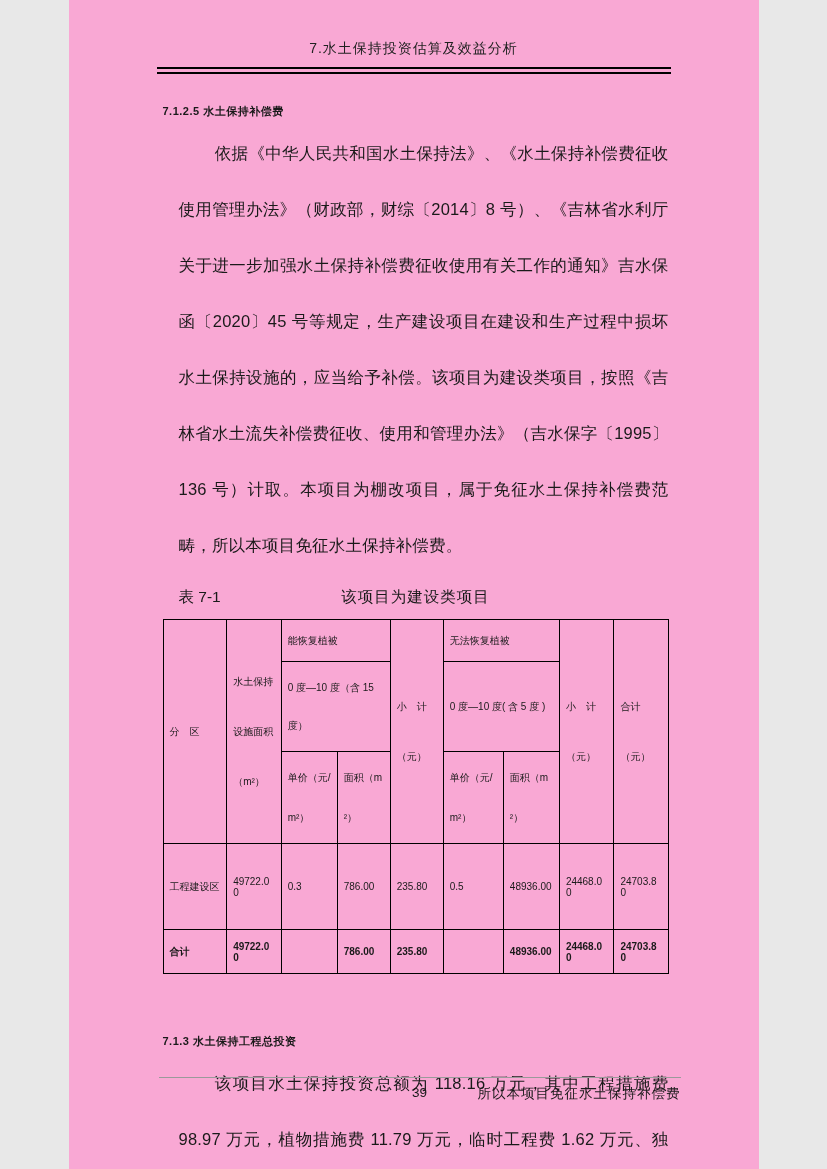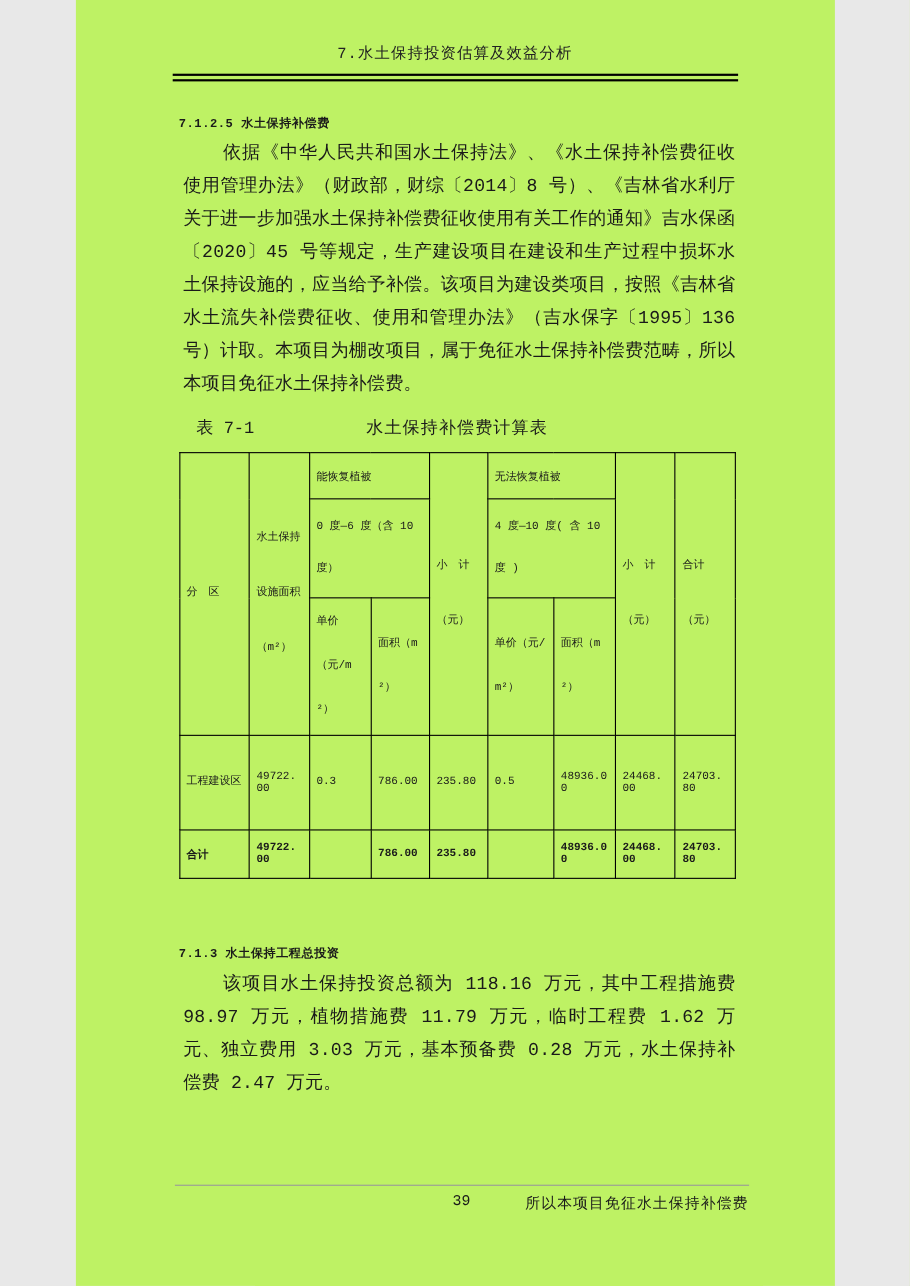--- a/index.html
+++ b/index.html
@@ -1,21 +1,21 @@
 <!DOCTYPE html>
 <html><head>
 <meta charset="utf-8">
 <style>
   html, body { margin: 0; padding: 0; background: #e8e8e8; }
   .page {
     position: relative;
     width: 690px;
     height: 1169px;
-    background: #bef264;
-    font-family: Liberation Mono, monospace;
+    background: #f9a8d4;
+    font-family: Liberation Sans, sans-serif;
     color: #1a1a1a;
     overflow: hidden;
     margin: 0 auto;
   }
   .running-head {
     padding-top: 40px;
     text-align: center;
     font-size: 14px;
     letter-spacing: 1px;
     color: #222;
@@ -27,23 +27,23 @@
     border-bottom: 2.5px solid #000;
   }
   .content { margin: 0 90px 0 94px; }
   .h-l3 {
     margin: 30px 0 0 0;
     font-size: 11px;
     font-weight: bold;
     letter-spacing: 0.5px;
   }
   .para {
-    margin: 6px 0 0 4px;
+    margin: 6px 0 0 16px;
     font-size: 16.5px;
-    line-height: 30px;
+    line-height: 56px;
     text-align: justify;
     text-indent: 2.2em;
     letter-spacing: 0.2px;
   }
   .table-caption {
     position: relative;
     margin-top: 14px;
     height: 26px;
     font-size: 15.5px;
   }
@@ -95,21 +95,21 @@
   <div class="rule-double"></div>
 
   <div class="content">
 
     <div class="h-l3">7.1.2.5 水土保持补偿费</div>
 
     <p class="para">依据《中华人民共和国水土保持法》、《水土保持补偿费征收使用管理办法》（财政部，财综〔2014〕8 号）、《吉林省水利厅关于进一步加强水土保持补偿费征收使用有关工作的通知》吉水保函〔2020〕45 号等规定，生产建设项目在建设和生产过程中损坏水土保持设施的，应当给予补偿。该项目为建设类项目，按照《吉林省水土流失补偿费征收、使用和管理办法》（吉水保字〔1995〕136 号）计取。本项目为棚改项目，属于免征水土保持补偿费范畴，所以本项目免征水土保持补偿费。</p>
 
     <div class="table-caption">
       <span class="cap-label">表 7-1</span>
-      <span class="cap-title">水土保持补偿费计算表</span>
+      <span class="cap-title">该项目为建设类项目</span>
     </div>
 
     <table class="calc">
       <colgroup>
         <col style="width:12.6%">
         <col style="width:10.8%">
         <col style="width:11.1%">
         <col style="width:10.5%">
         <col style="width:10.5%">
         <col style="width:11.9%">
@@ -130,22 +130,22 @@
           <td rowspan="3" class="vspan">
             <div>小　计</div>
             <div>（元）</div>
           </td>
           <td rowspan="3" class="vspan">
             <div>合计</div>
             <div>（元）</div>
           </td>
         </tr>
         <tr class="hrow2">
-          <td colspan="2" class="range">0 度—6 度（含 10 度）</td>
-          <td colspan="2" class="range">4 度—10 度( 含 10 度 )</td>
+          <td colspan="2" class="range">0 度—10 度（含 15 度）</td>
+          <td colspan="2" class="range">0 度—10 度( 含 5 度 )</td>
         </tr>
         <tr class="hrow3">
           <td class="unit">单价（元/m²）</td>
           <td class="unit">面积（m²）</td>
           <td class="unit">单价（元/m²）</td>
           <td class="unit">面积（m²）</td>
         </tr>
         <tr class="brow">
           <td style="line-height:52px;">工程建设区</td>
           <td>49722.00</td>

